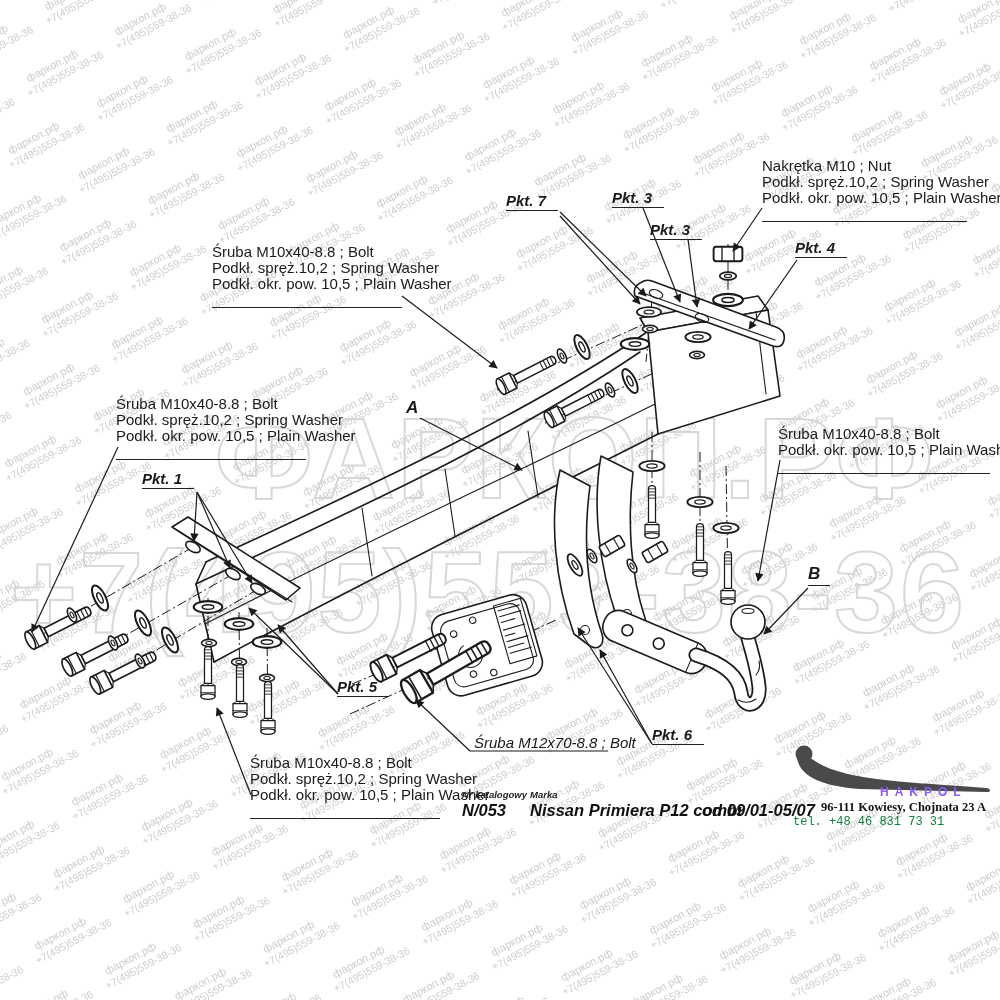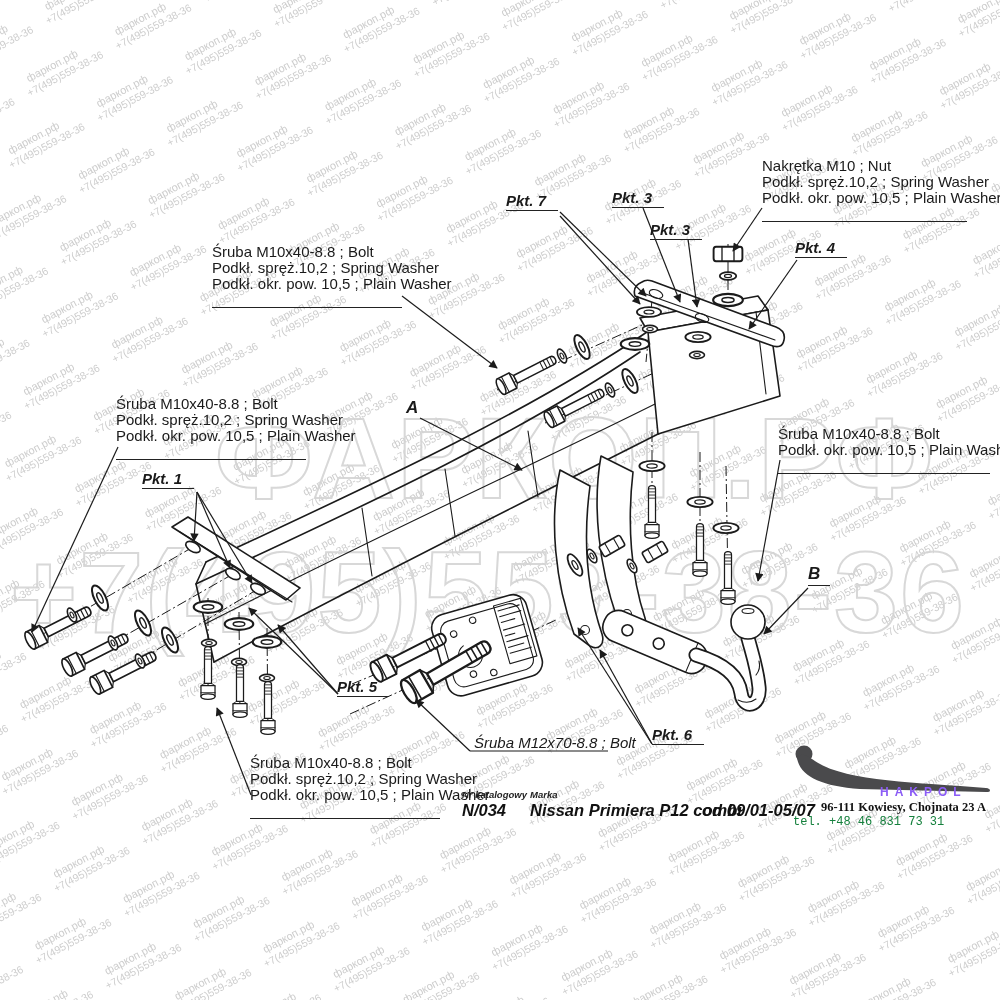--- a/index.html
+++ b/index.html
@@ -1477,21 +1477,21 @@
   <div class="pkt" style="left:612px;top:189px;">Pkt. 3</div>
   <div class="pkt" style="left:650px;top:221px;">Pkt. 3</div>
   <div class="pkt" style="left:795px;top:239px;">Pkt. 4</div>
   <div class="pkt" style="left:337px;top:678px;">Pkt. 5</div>
   <div class="pkt" style="left:652px;top:726px;">Pkt. 6</div>
 
   <div class="viewlab" style="left:406px;top:398px;">A</div>
   <div class="viewlab" style="left:808px;top:564px;border-bottom:1.6px solid #222;padding:0 10px 1px 0;">B</div>
 
   <div class="f-small" style="left:462px;top:789px;">Nr katalogowy</div>
-  <div class="f-big" style="left:462px;top:801px;">N/034</div>
+  <div class="f-big" style="left:462px;top:801px;">N/053</div>
   <div class="f-small" style="left:530px;top:789px;text-align:center;">Marka</div>
   <div class="f-big" style="left:530px;top:801px;">Nissan Primiera P12 combi</div>
   <div class="f-big" style="left:702px;top:801px;">od  09/01-05/07</div>
 
   <svg style="position:absolute;left:790px;top:742px;" width="204" height="56" viewBox="0 0 204 56">
     <circle cx="14" cy="12" r="8.5" fill="#4a4a4c"></circle>
     <path d="M7,16 C10,34 30,44 70,47 L196,50 Q200,50.5 200,48.5 Q200,46.5 196,46 C124,40 52,40 22,17 Q11,9 7,16 Z" fill="#4a4a4c"></path>
   </svg>
   <div class="brand-sub" style="left:880px;top:785px;">HAKPOL</div>
   <div class="addr" style="left:793px;top:800px;padding-left:28px;">96-111 Kowiesy, Chojnata 23 A</div>

